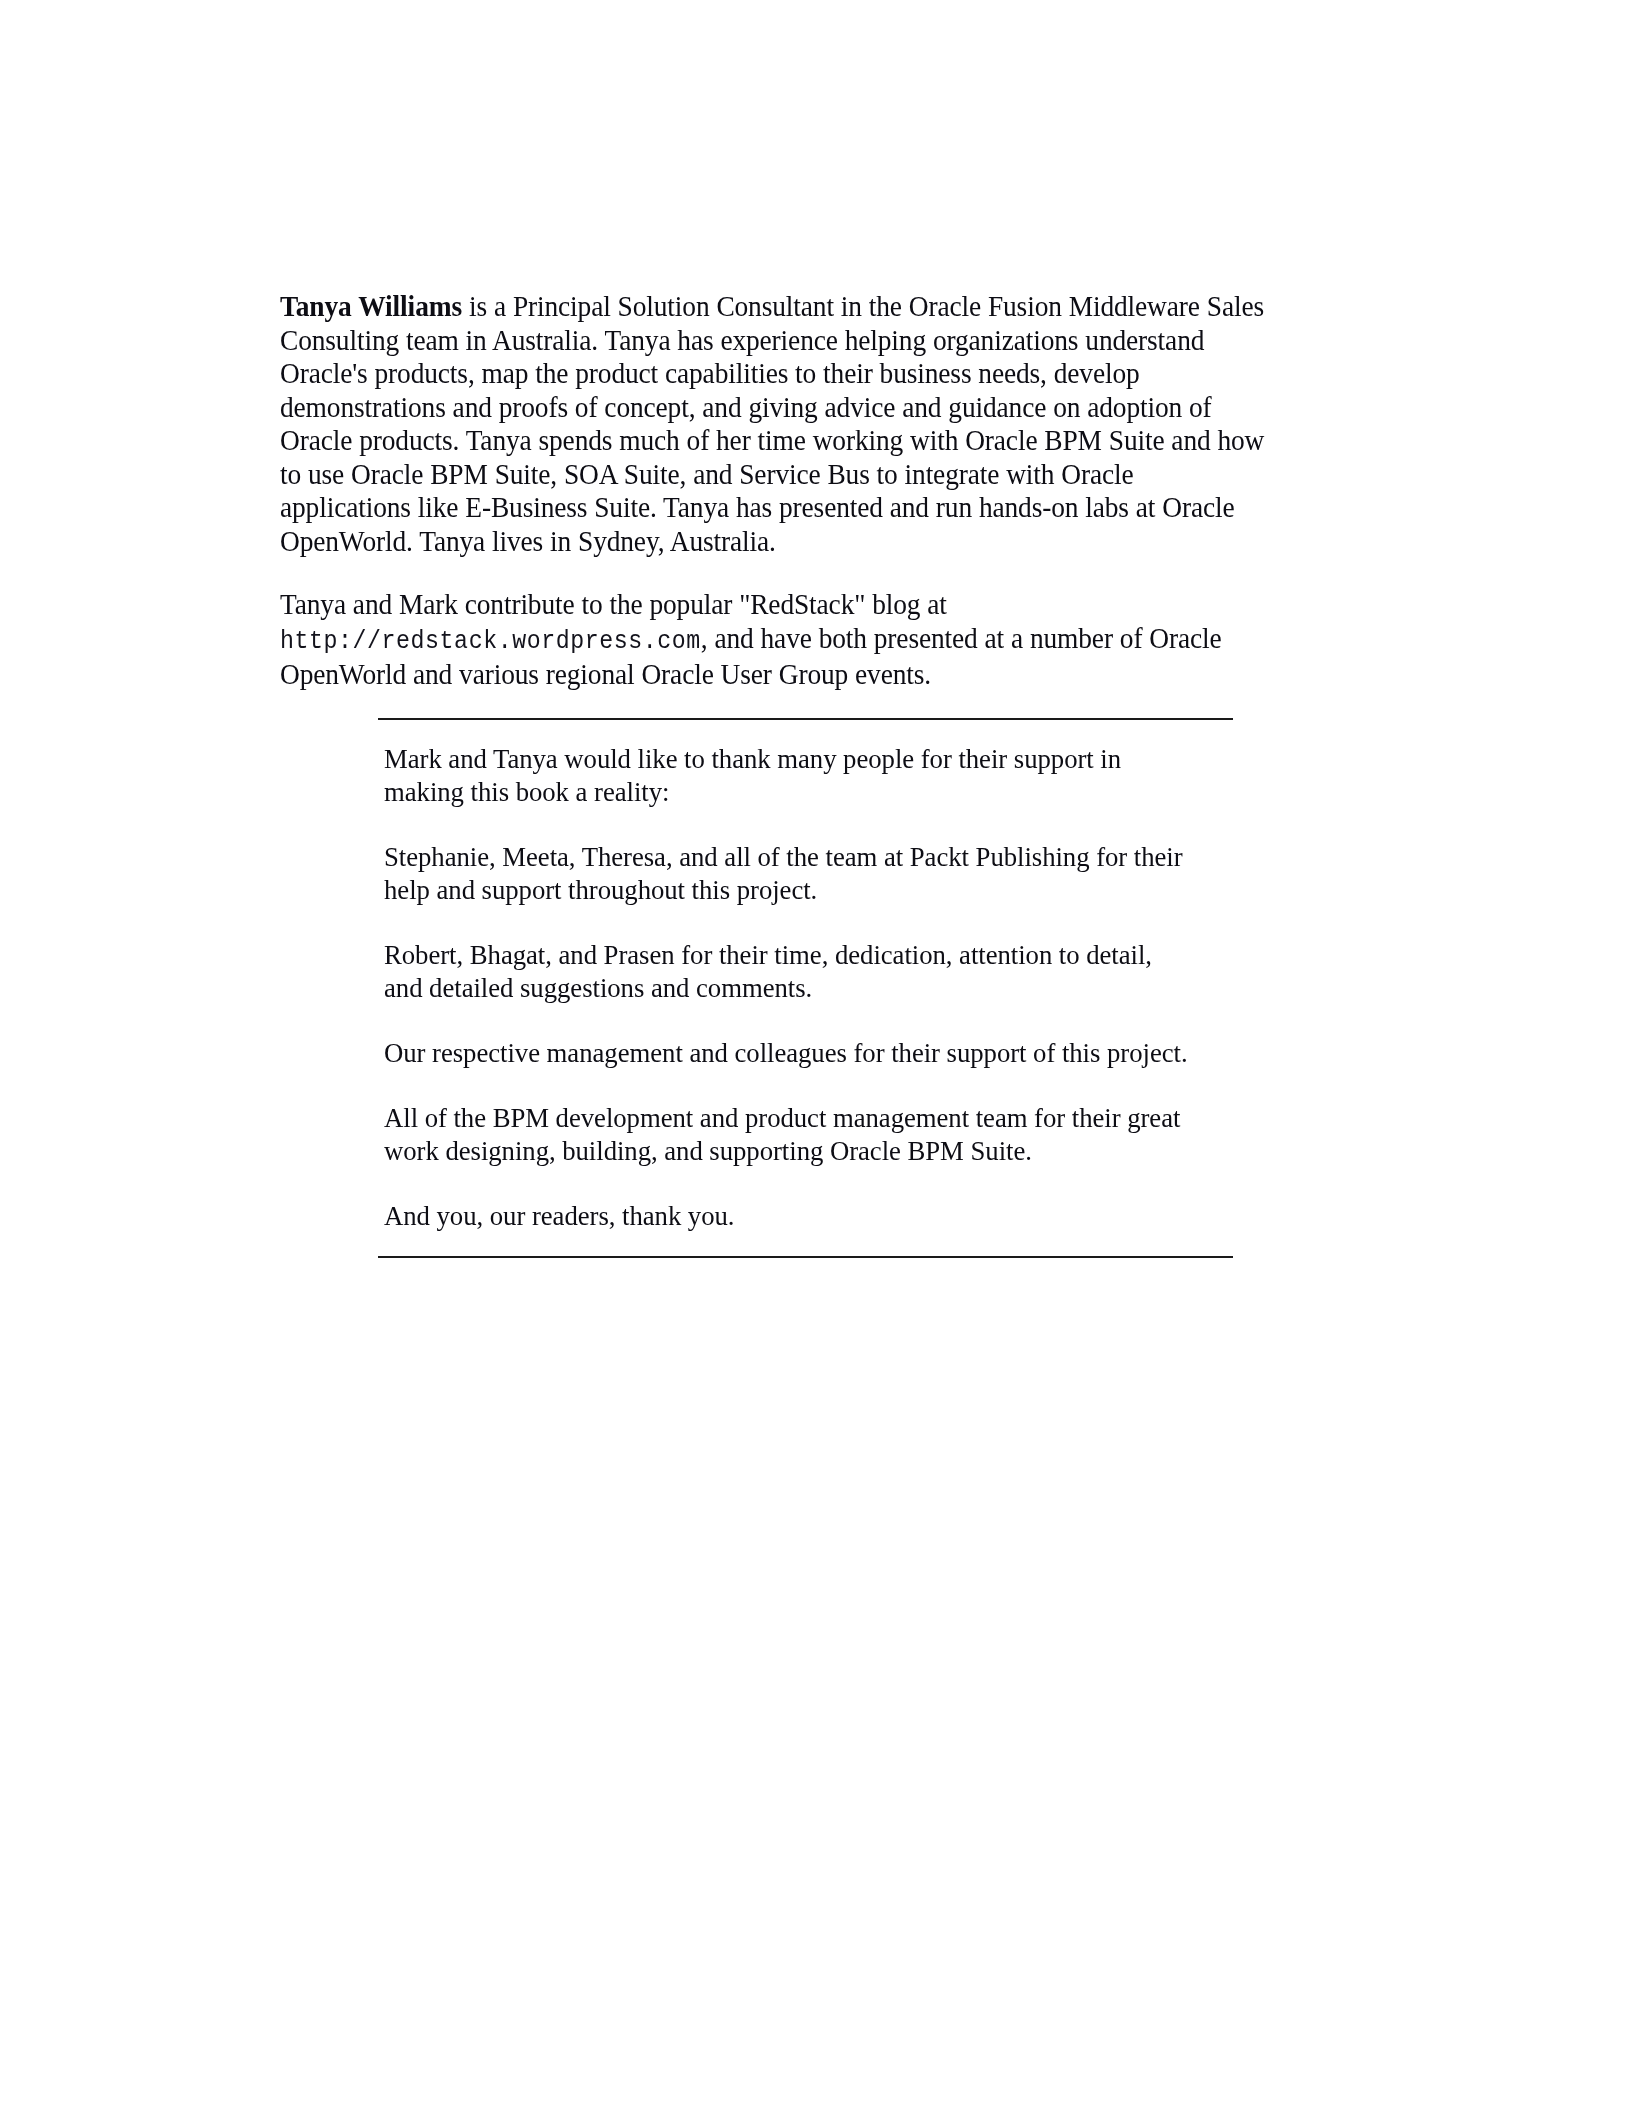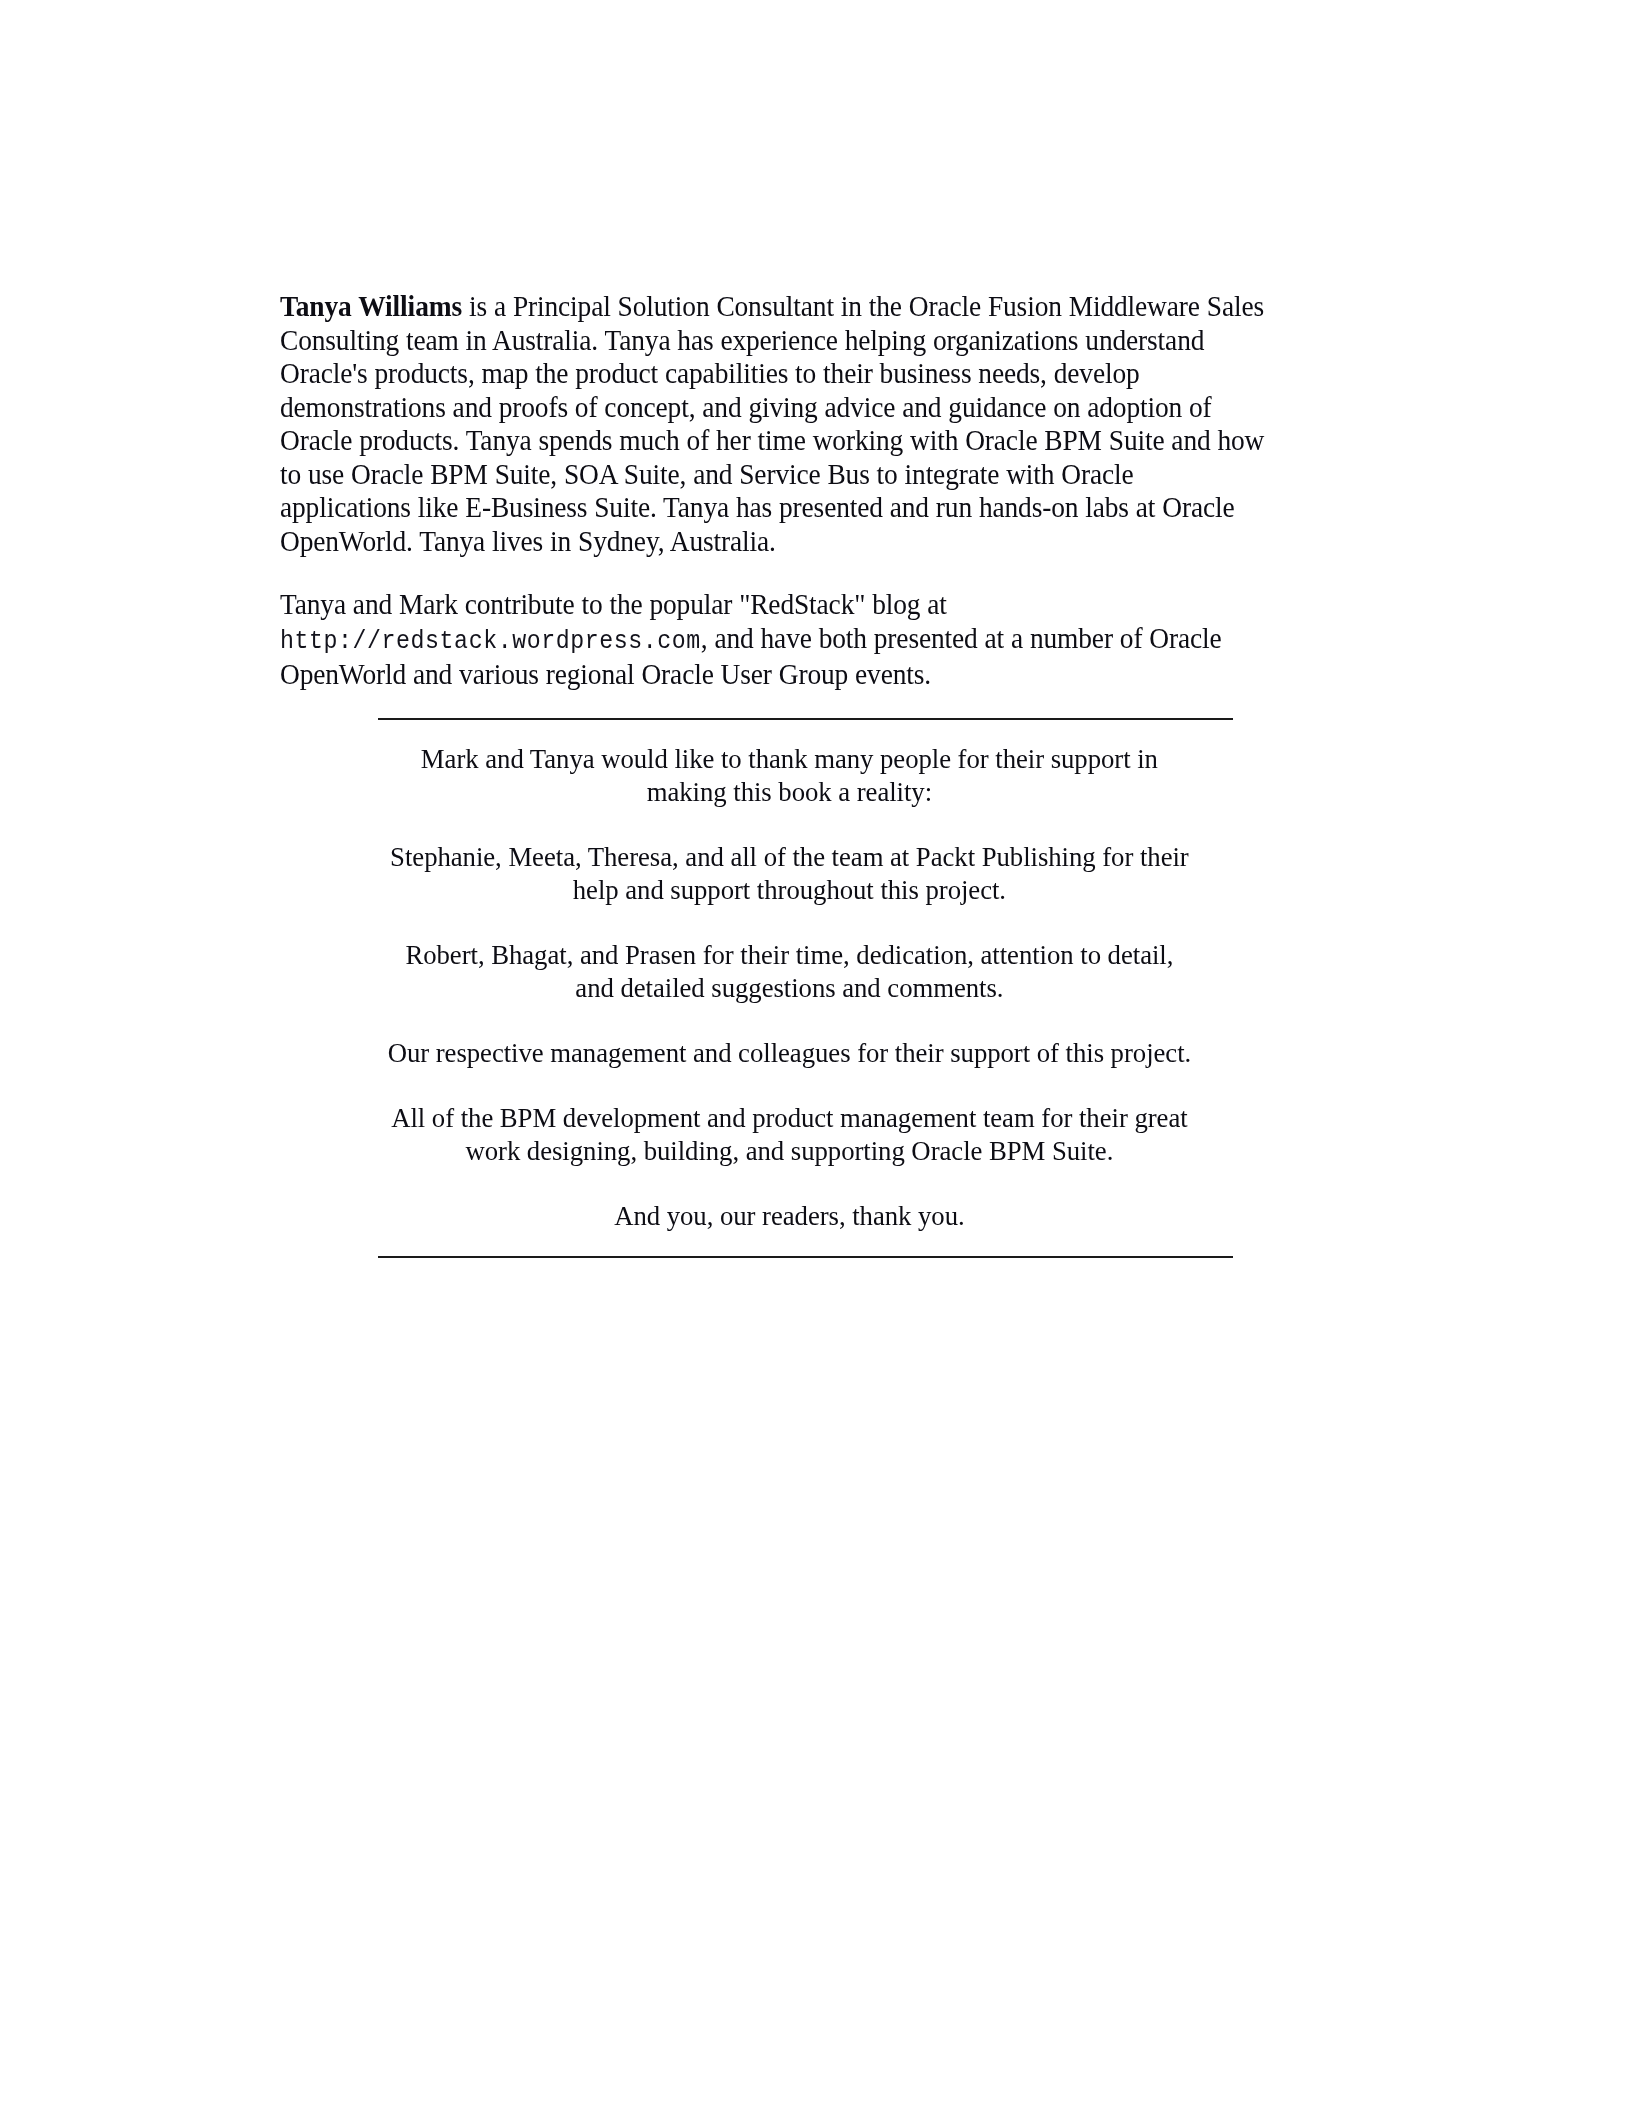--- a/index.html
+++ b/index.html
@@ -65,21 +65,20 @@
     left: 378px;
     top: 718px;
     width: 855px;
     border-top: 2px solid #1a1a1a;
     border-bottom: 2px solid #1a1a1a;
     padding: 22px 0 24px 0;
   }
 
   .ack-inner {
     padding-left: 6px;
-    text-align: center;
   }
 
   p.ack-para {
     margin: 0 0 32px 0;
     font-size: 28px;
     line-height: 33px;
     letter-spacing: -0.05px;
     color: #0d0d14;
     transform: scaleX(0.955);
     transform-origin: left top;

